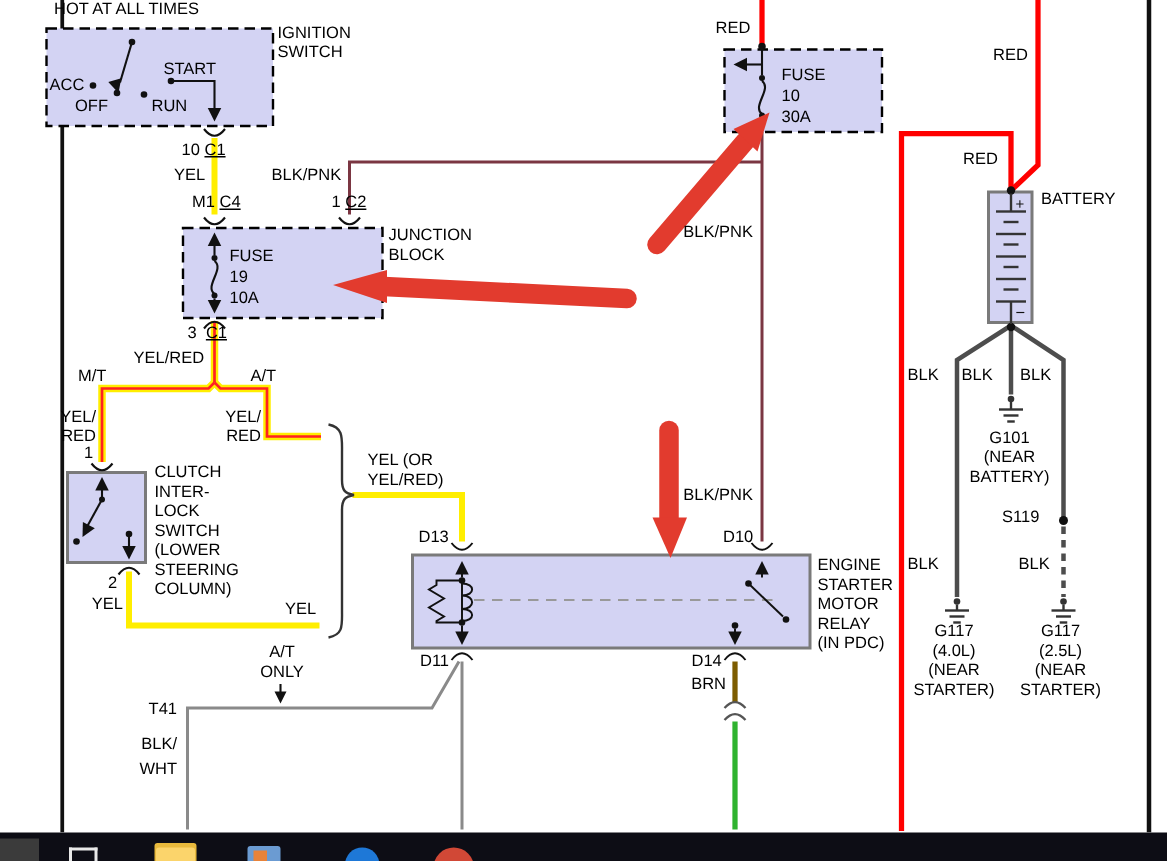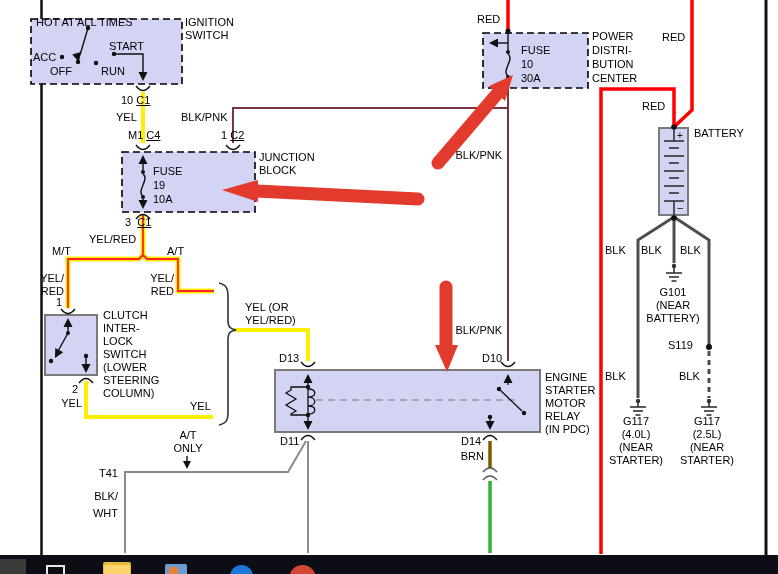--- a/index.html
+++ b/index.html
@@ -218,21 +218,21 @@
   <g fill="#e23b2e">
     <line x1="418" y1="199" x2="256" y2="191" stroke="#e23b2e" stroke-width="13" stroke-linecap="round"></line>
     <polygon points="222,190 258,180 258,202"></polygon>
     <line x1="438" y1="163" x2="497" y2="94" stroke="#e23b2e" stroke-width="13" stroke-linecap="round"></line>
     <polygon points="513,75 505,101 489,86"></polygon>
     <line x1="446" y1="287" x2="446" y2="347" stroke="#e23b2e" stroke-width="13" stroke-linecap="round"></line>
     <polygon points="435,345 458,345 447,372"></polygon>
   </g>
 </svg>
 
-<div class="lbl" style="left:36px;top:16px">HOT AT ALL TIMES</div>
+<div class="lbl" style="left:36px;top:0">HOT AT ALL TIMES</div>
 <div class="lbl" style="left:185px;top:16px">IGNITION
 SWITCH</div>
 <div class="lbl" style="left:33px;top:51px">ACC</div>
 <div class="lbl" style="left:50px;top:65px">OFF</div>
 <div class="lbl" style="left:101px;top:65px">RUN</div>
 <div class="lbl" style="left:109px;top:40px">START</div>
 
 <div class="lbl pin" style="left:121px;top:94px"><span>10</span> <span class="conn">C1</span></div>
 <div class="lbl" style="left:116px;top:111px">YEL</div>
 <div class="lbl" style="left:181px;top:111px">BLK/PNK</div>
@@ -281,24 +281,20 @@
 <div class="lbl" style="left:545px;top:371px">ENGINE
 STARTER
 MOTOR
 RELAY
 (IN PDC)</div>
 
 <div class="lbl" style="left:477px;top:13px">RED</div>
 <div class="lbl lh14" style="left:521px;top:43px">FUSE
 10
 30A</div>
-<div class="lbl lh14" style="left:592px;top:29px">POWER
-DISTRI-
-BUTION
-CENTER</div>
 <div class="lbl" style="left:662px;top:31px">RED</div>
 <div class="lbl" style="left:642px;top:100px">RED</div>
 <div class="lbl" style="left:694px;top:127px">BATTERY</div>
 
 <div class="lbl" style="left:605px;top:244px">BLK</div>
 <div class="lbl" style="left:641px;top:244px">BLK</div>
 <div class="lbl" style="left:680px;top:244px">BLK</div>
 <div class="lbl ctr" style="left:673px;top:286px;">G101
 (NEAR
 BATTERY)</div>

